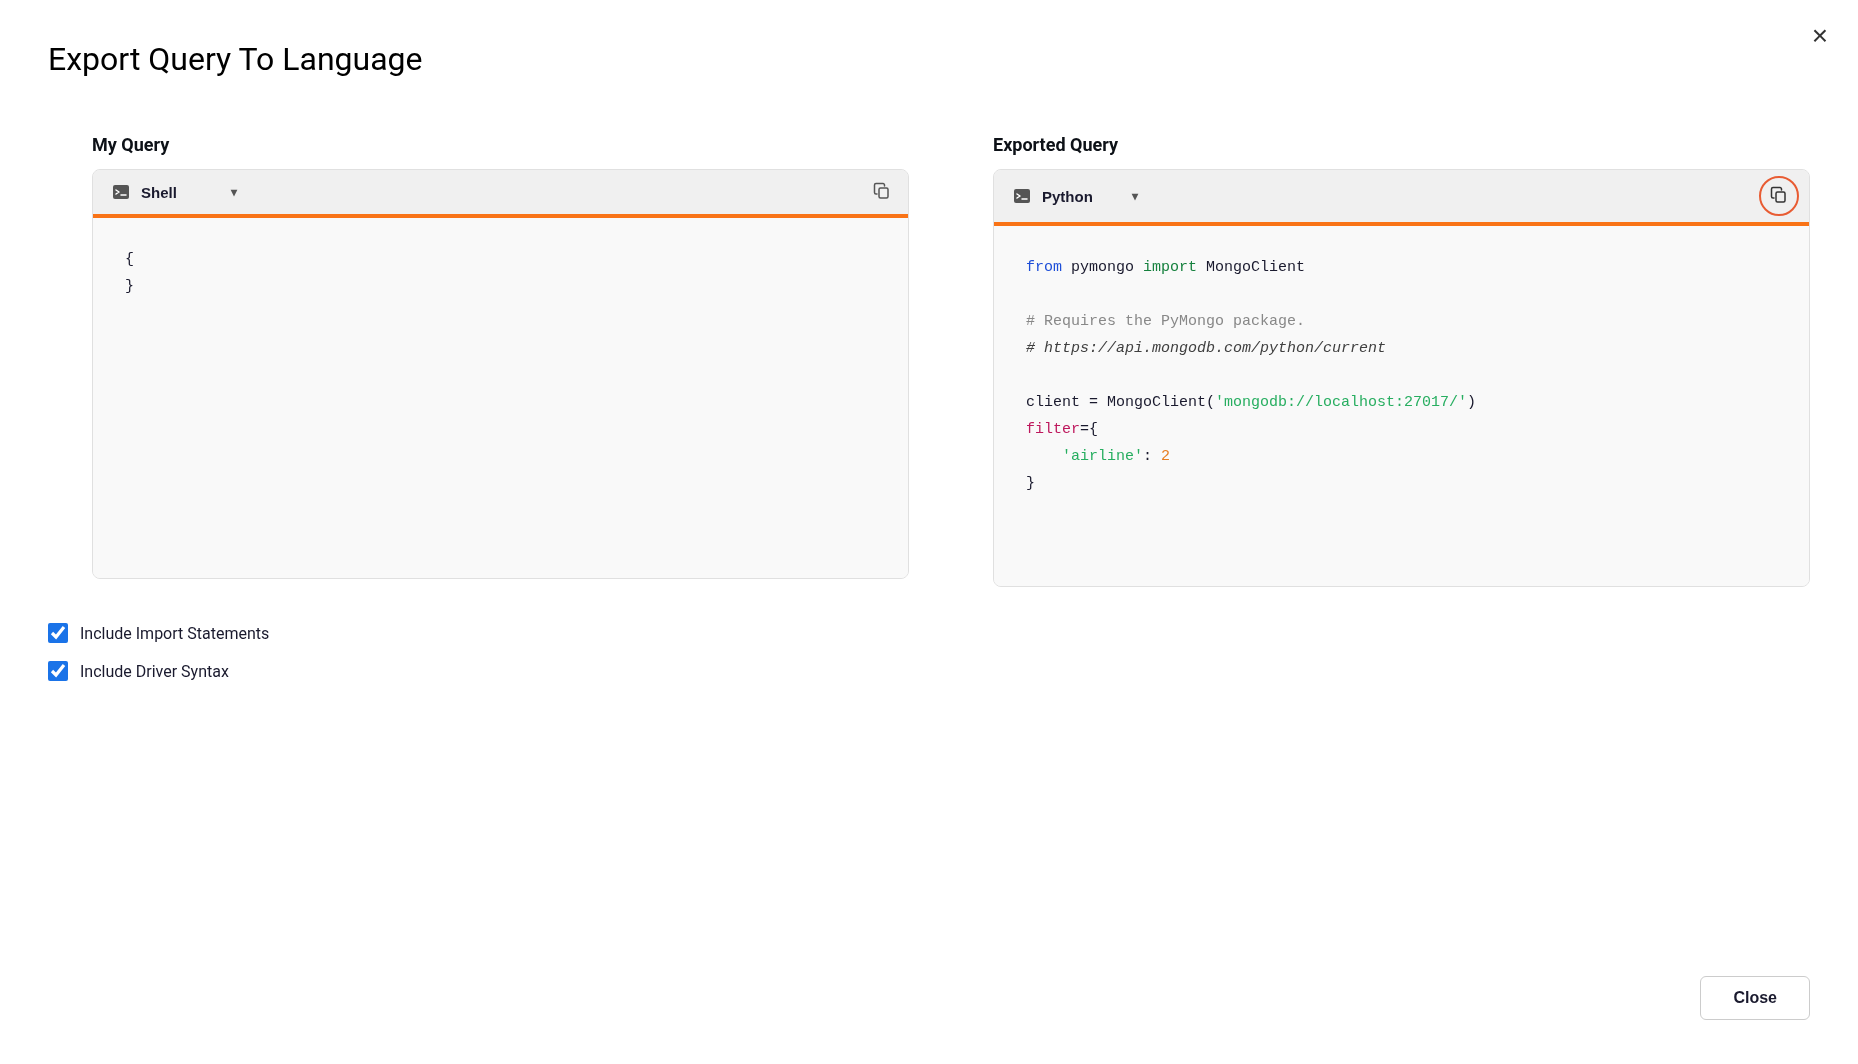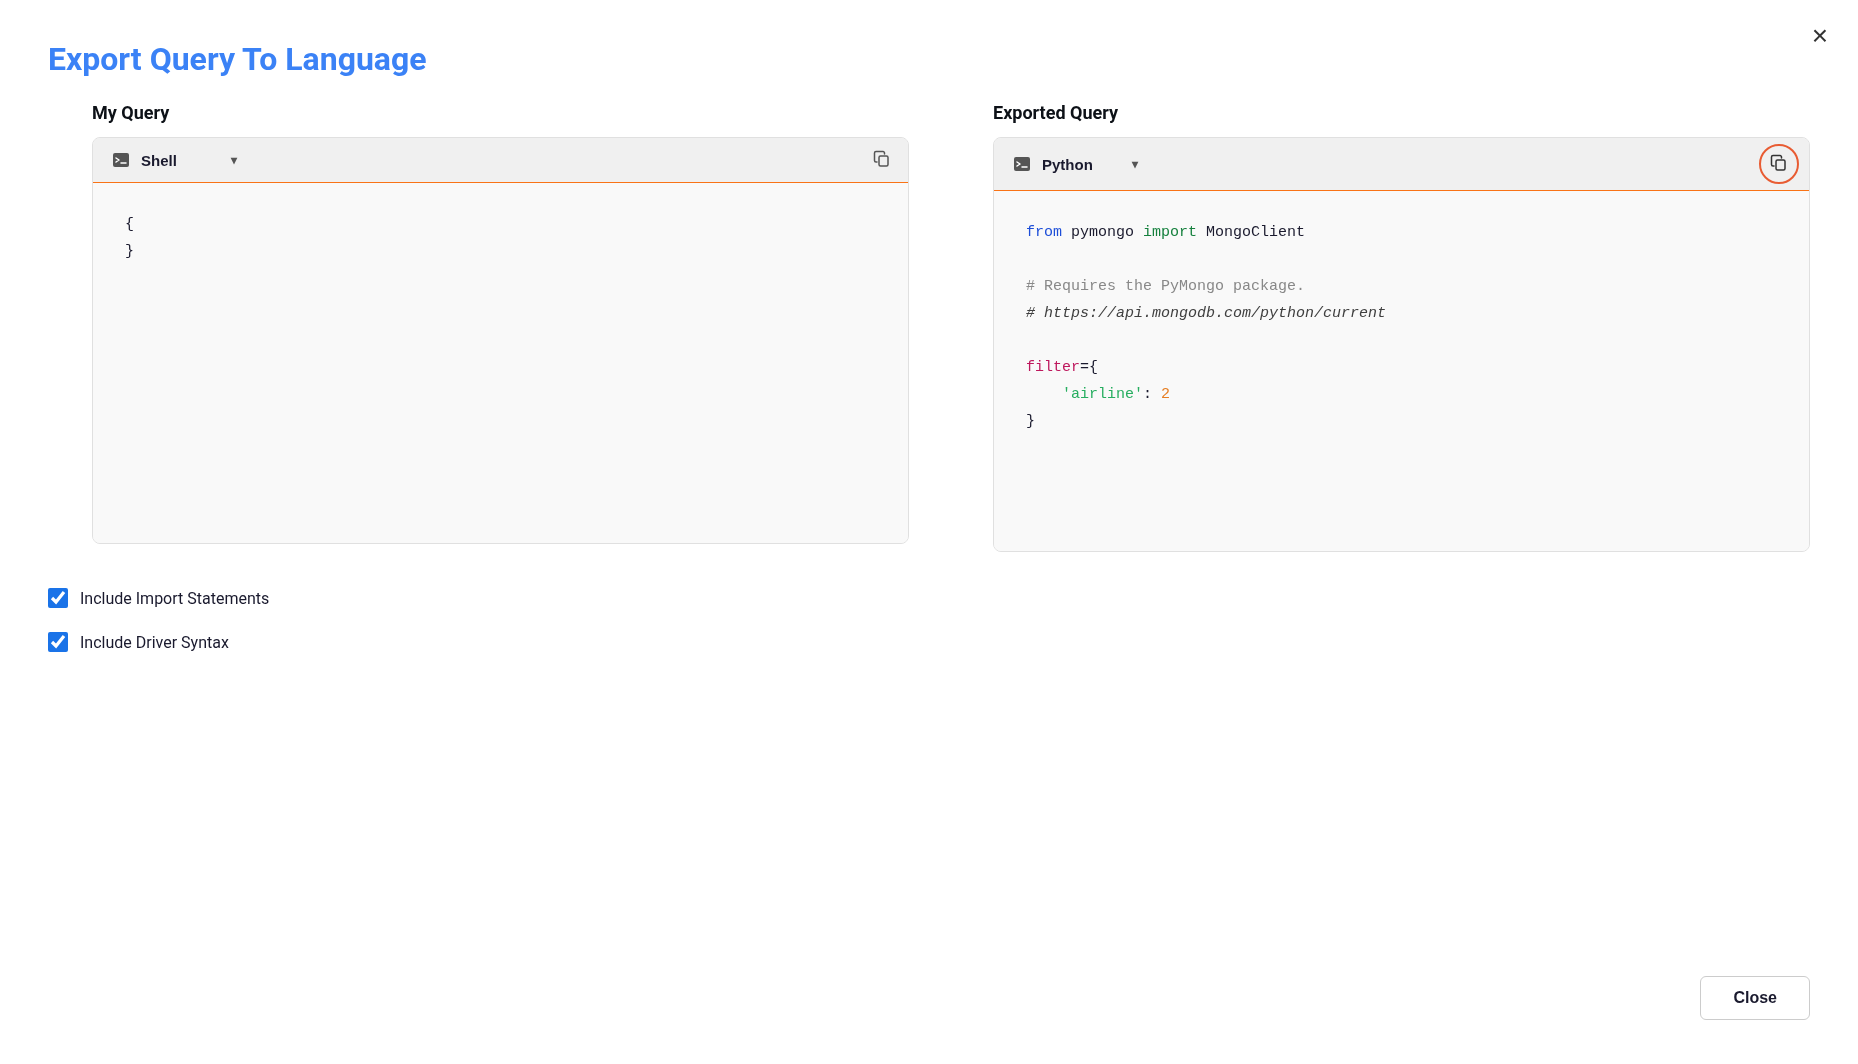--- a/index.html
+++ b/index.html
@@ -21,23 +21,23 @@
       background: none;
       border: none;
       font-size: 28px;
       cursor: pointer;
       color: #333;
       line-height: 1;
     }
 
     .page-title {
       font-size: 32px;
-      font-weight: 700;
-      color: #3b82f6;
-      margin-bottom: 24px;
+      font-weight: 400;
+      color: #000000;
+      margin-bottom: 56px;
     }
 
     .panels-container {
       display: flex;
       gap: 40px;
       margin-bottom: 36px;
     }
 
     .panel {
       flex: 1;
@@ -56,21 +56,21 @@
       border-radius: 8px;
       overflow: hidden;
       background: #f9f9f9;
     }
 
     .code-card-header {
       display: flex;
       align-items: center;
       justify-content: space-between;
       background: #f0f0f0;
-      border-bottom: 1px solid #f97316;
+      border-bottom: 4px solid #f97316;
       padding: 0;
     }
 
     .language-selector {
       display: flex;
       align-items: center;
       gap: 8px;
       padding: 10px 16px;
       cursor: pointer;
       background: none;
@@ -142,21 +142,21 @@
     }
 
     .code-line {
       display: block;
       white-space: pre;
     }
 
     .checkboxes-section {
       display: flex;
       flex-direction: column;
-      gap: 24px;
+      gap: 18px;
       margin-top: 8px;
     }
 
     .checkbox-row {
       display: flex;
       align-items: center;
       gap: 12px;
       font-size: 16px;
       color: #1a1a2e;
     }
@@ -250,20 +250,21 @@
             </svg>
           </span>
         </button>
       </div>
       <div class="code-body">
         <span class="code-line"><span style="color:#1d4ed8">from</span> pymongo <span style="color:#15803d">import</span> MongoClient</span>
         <span class="code-line">&nbsp;</span>
         <span class="code-line"><span style="color:#888;"># Requires the PyMongo package.</span></span>
         <span class="code-line"><span style="color:#404040;font-style:italic"># https://api.mongodb.com/python/current</span></span>
         <span class="code-line">&nbsp;</span>
+        <span class="code-line">client = MongoClient(<span style="color:#27ae60">'mongodb://localhost:27017/'</span>)</span>
         <span class="code-line"><span style="color:#be185d">filter</span>={</span>
         <span class="code-line">    <span style="color:#27ae60">'airline'</span>: <span style="color:#e67e22">2</span></span>
         <span class="code-line">}</span>
       </div>
     </div>
   </div>
 
 </div>
 
 <div class="checkboxes-section">

